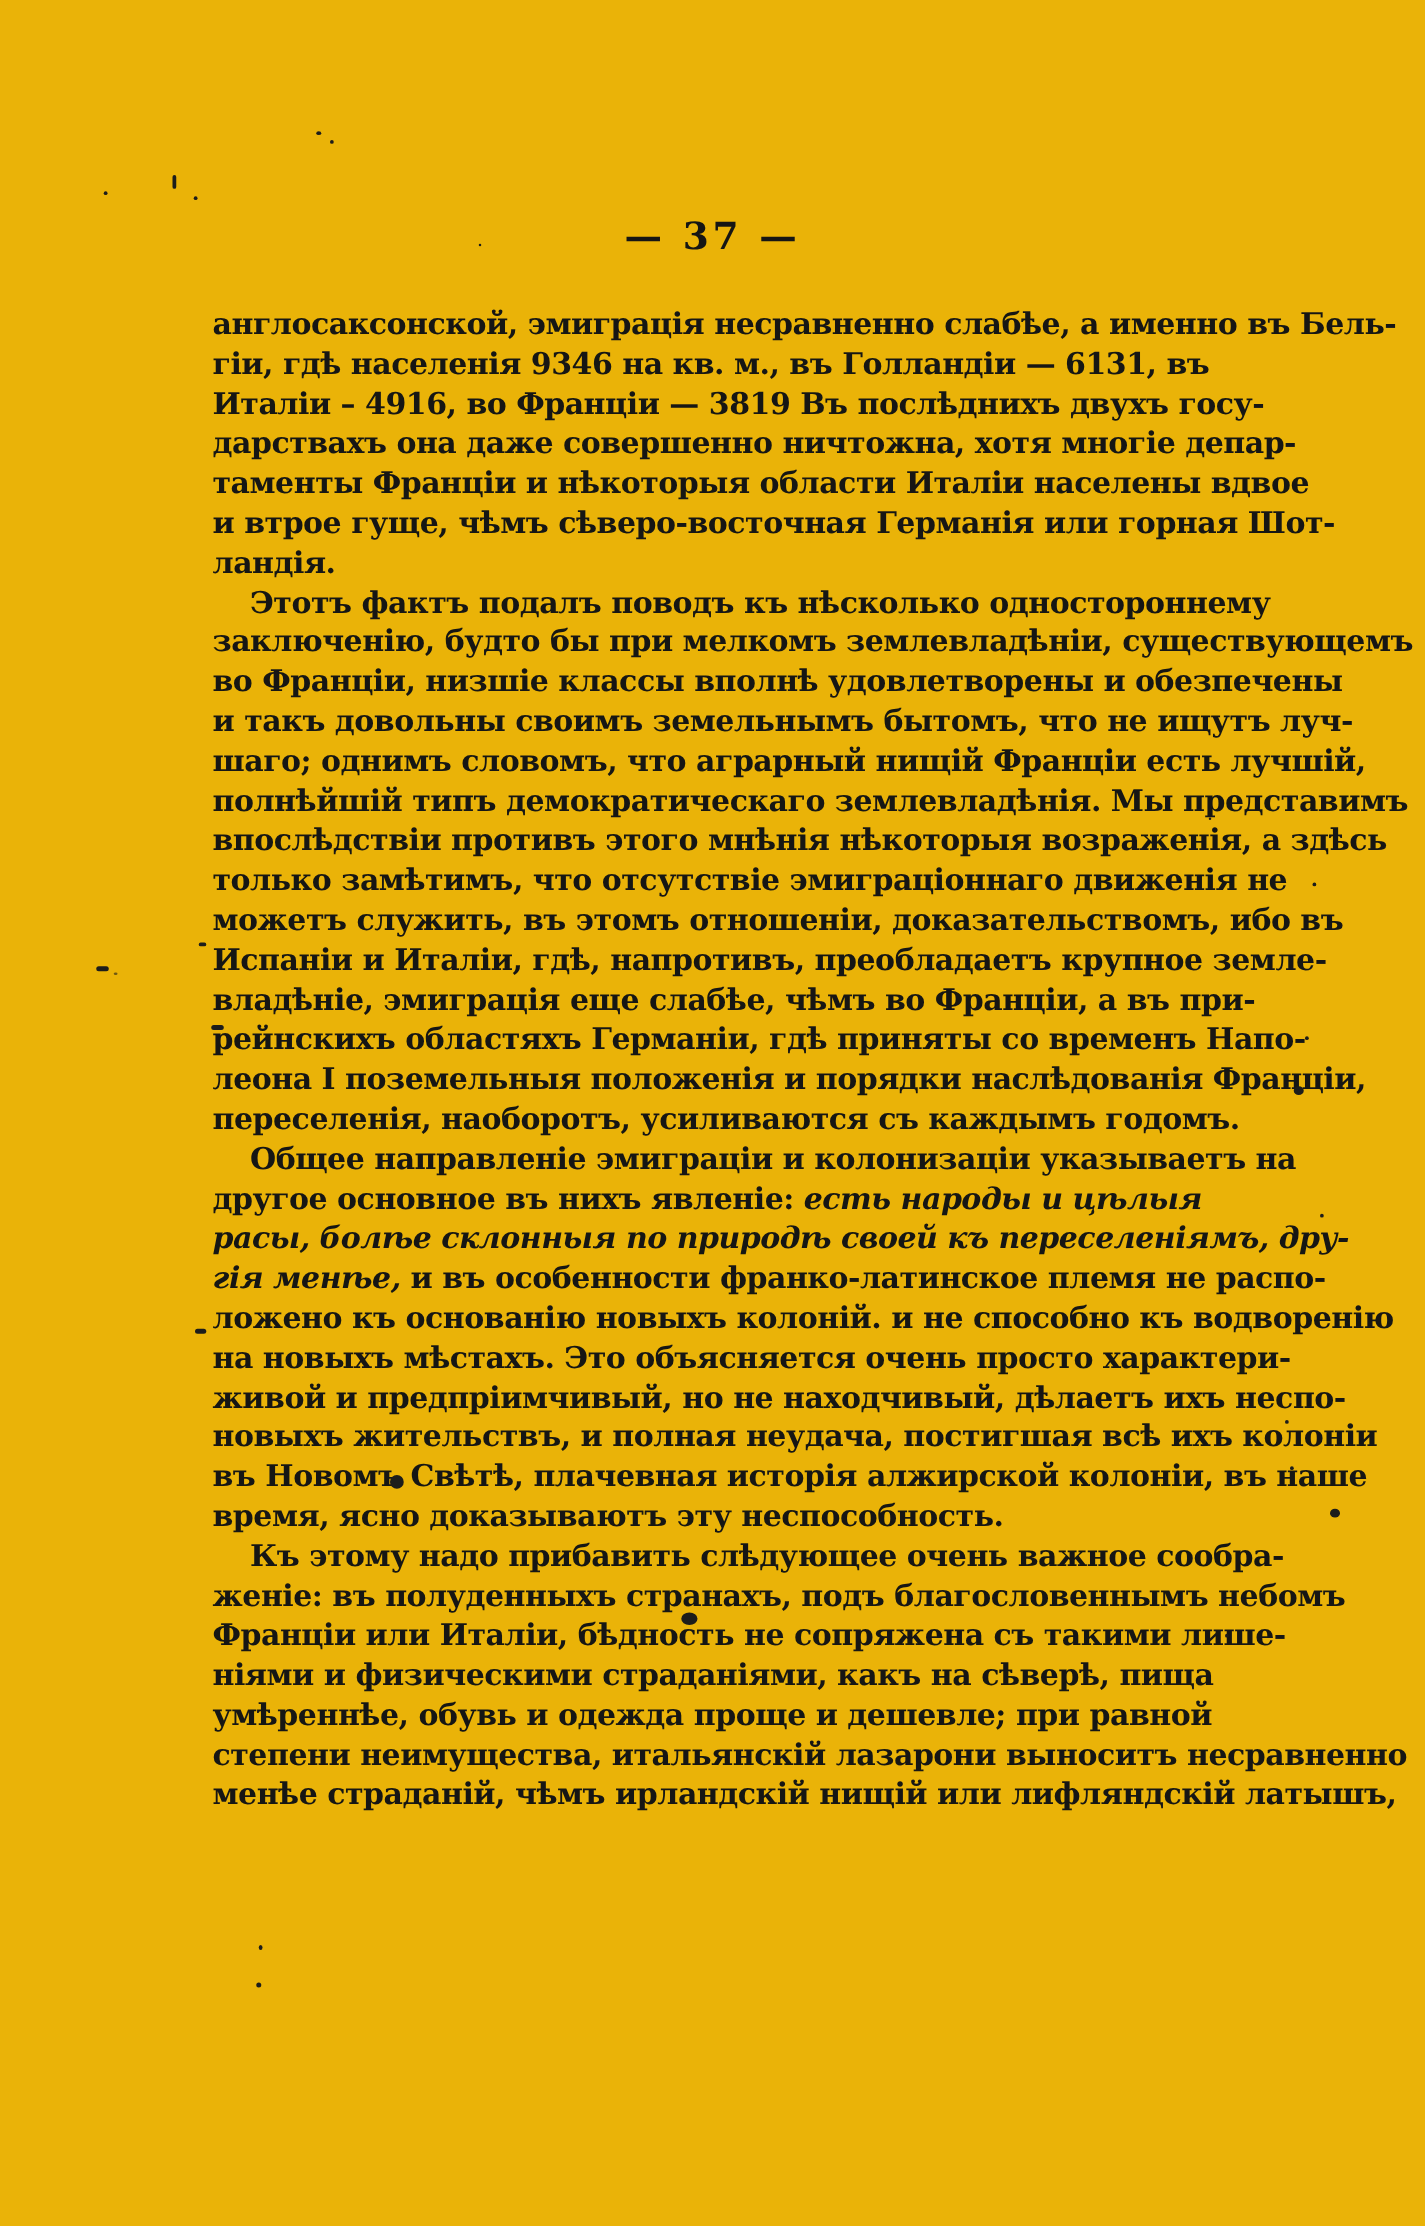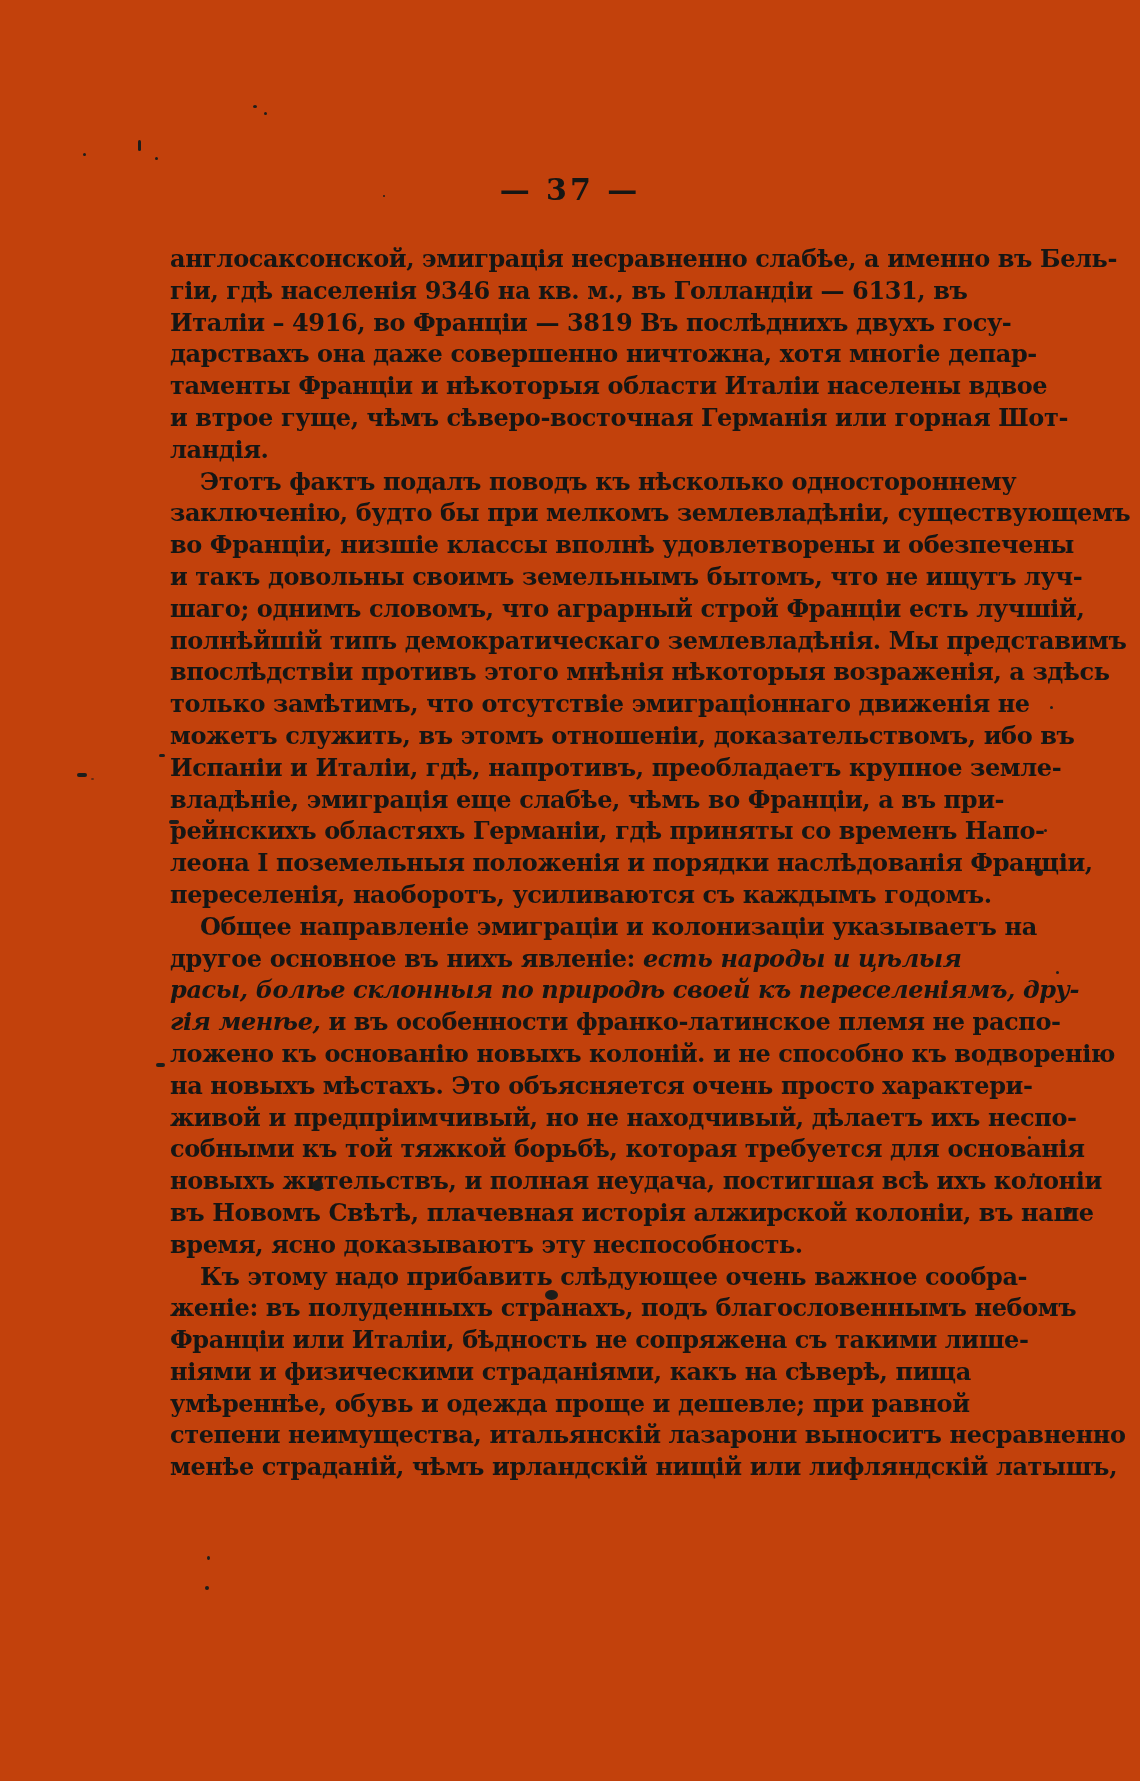--- a/index.html
+++ b/index.html
@@ -11,21 +11,21 @@
     height: 1781px;
     position: relative;
     background: #f6f6f4;
     font-family: "DejaVu Serif", serif;
   }
   .scan-page {
     position: absolute;
     left: 0; top: 0;
     width: 1140px;
     height: 1781px;
-    background: #c2410c;
+    background: #eab308;
     overflow: hidden;
     color: #1a1a18;
   }
   .page-number {
     position: absolute;
     top: 172px;
     left: 0;
     width: 100%;
     text-align: center;
     font-size: 30px;
@@ -79,38 +79,37 @@
       <div class="line"><span class="seg">гіи, гдѣ населенія 9346 на кв. м., въ Голландіи — 6131, въ</span></div>
       <div class="line"><span class="seg">Италіи – 4916, во Франціи — 3819 Въ послѣднихъ двухъ госу-</span></div>
       <div class="line"><span class="seg">дарствахъ она даже совершенно ничтожна, хотя многіе депар-</span></div>
       <div class="line"><span class="seg">таменты Франціи и нѣкоторыя области Италіи населены вдвое</span></div>
       <div class="line"><span class="seg">и втрое гуще, чѣмъ сѣверо-восточная Германія или горная Шот-</span></div>
       <div class="line no-justify"><span class="seg">ландія.</span></div>
       <div class="line indent"><span class="seg">Этотъ фактъ подалъ поводъ къ нѣсколько одностороннему</span></div>
       <div class="line"><span class="seg">заключенію, будто бы при мелкомъ землевладѣніи, существующемъ</span></div>
       <div class="line"><span class="seg">во Франціи, низшіе классы вполнѣ удовлетворены и обезпечены</span></div>
       <div class="line"><span class="seg">и такъ довольны своимъ земельнымъ бытомъ, что не ищутъ луч-</span></div>
-      <div class="line"><span class="seg">шаго; однимъ словомъ, что аграрный строй Франціи есть лучшій,</span></div>
+      <div class="line"><span class="seg">шаго; однимъ словомъ, что аграрный нищій Франціи есть лучшій,</span></div>
       <div class="line"><span class="seg">полнѣйшій типъ демократическаго землевладѣнія. Мы представимъ</span></div>
       <div class="line"><span class="seg">впослѣдствіи противъ этого мнѣнія нѣкоторыя возраженія, а здѣсь</span></div>
       <div class="line"><span class="seg">только замѣтимъ, что отсутствіе эмиграціоннаго движенія не</span></div>
       <div class="line"><span class="seg">можетъ служить, въ этомъ отношеніи, доказательствомъ, ибо въ</span></div>
       <div class="line"><span class="seg">Испаніи и Италіи, гдѣ, напротивъ, преобладаетъ крупное земле-</span></div>
       <div class="line"><span class="seg">владѣніе, эмиграція еще слабѣе, чѣмъ во Франціи, а въ при-</span></div>
       <div class="line"><span class="seg">рейнскихъ областяхъ Германіи, гдѣ приняты со временъ Напо-</span></div>
       <div class="line"><span class="seg">леона I поземельныя положенія и порядки наслѣдованія Франціи,</span></div>
       <div class="line no-justify"><span class="seg">переселенія, наоборотъ, усиливаются съ каждымъ годомъ.</span></div>
       <div class="line indent"><span class="seg">Общее направленіе эмиграціи и колонизаціи указываетъ на</span></div>
       <div class="line"><span class="seg">другое основное въ нихъ явленіе: </span><span class="seg italic">есть народы и цѣлыя</span></div>
       <div class="line"><span class="seg italic">расы, болѣе склонныя по природѣ своей къ переселеніямъ, дру-</span></div>
       <div class="line"><span class="seg italic">гія менѣе,</span><span class="seg"> и въ особенности франко-латинское племя не распо-</span></div>
       <div class="line"><span class="seg">ложено къ основанію новыхъ колоній. и не способно къ водворенію</span></div>
       <div class="line"><span class="seg">на новыхъ мѣстахъ. Это объясняется очень просто характери-</span></div>
       <div class="line"><span class="seg">живой и предпріимчивый, но не находчивый, дѣлаетъ ихъ неспо-</span></div>
-      <div class="line"><span class="seg">собными къ той тяжкой борьбѣ, которая требуется для основанія</span></div>
       <div class="line"><span class="seg">новыхъ жительствъ, и полная неудача, постигшая всѣ ихъ колоніи</span></div>
       <div class="line"><span class="seg">въ Новомъ Свѣтѣ, плачевная исторія алжирской колоніи, въ наше</span></div>
       <div class="line no-justify"><span class="seg">время, ясно доказываютъ эту неспособность.</span></div>
       <div class="line indent"><span class="seg">Къ этому надо прибавить слѣдующее очень важное сообра-</span></div>
       <div class="line"><span class="seg">женіе: въ полуденныхъ странахъ, подъ благословеннымъ небомъ</span></div>
       <div class="line"><span class="seg">Франціи или Италіи, бѣдность не сопряжена съ такими лише-</span></div>
       <div class="line"><span class="seg">ніями и физическими страданіями, какъ на сѣверѣ, пища</span></div>
       <div class="line"><span class="seg">умѣреннѣе, обувь и одежда проще и дешевле; при равной</span></div>
       <div class="line"><span class="seg">степени неимущества, итальянскій лазарони выноситъ несравненно</span></div>
       <div class="line"><span class="seg">менѣе страданій, чѣмъ ирландскій нищій или лифляндскій латышъ,</span></div>

